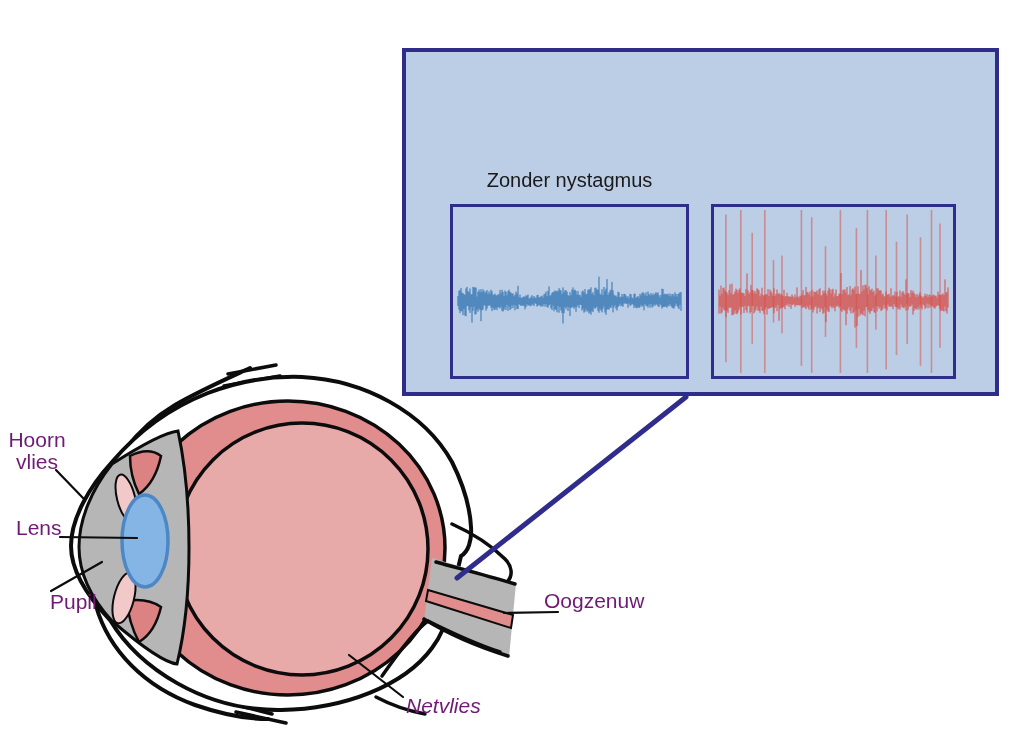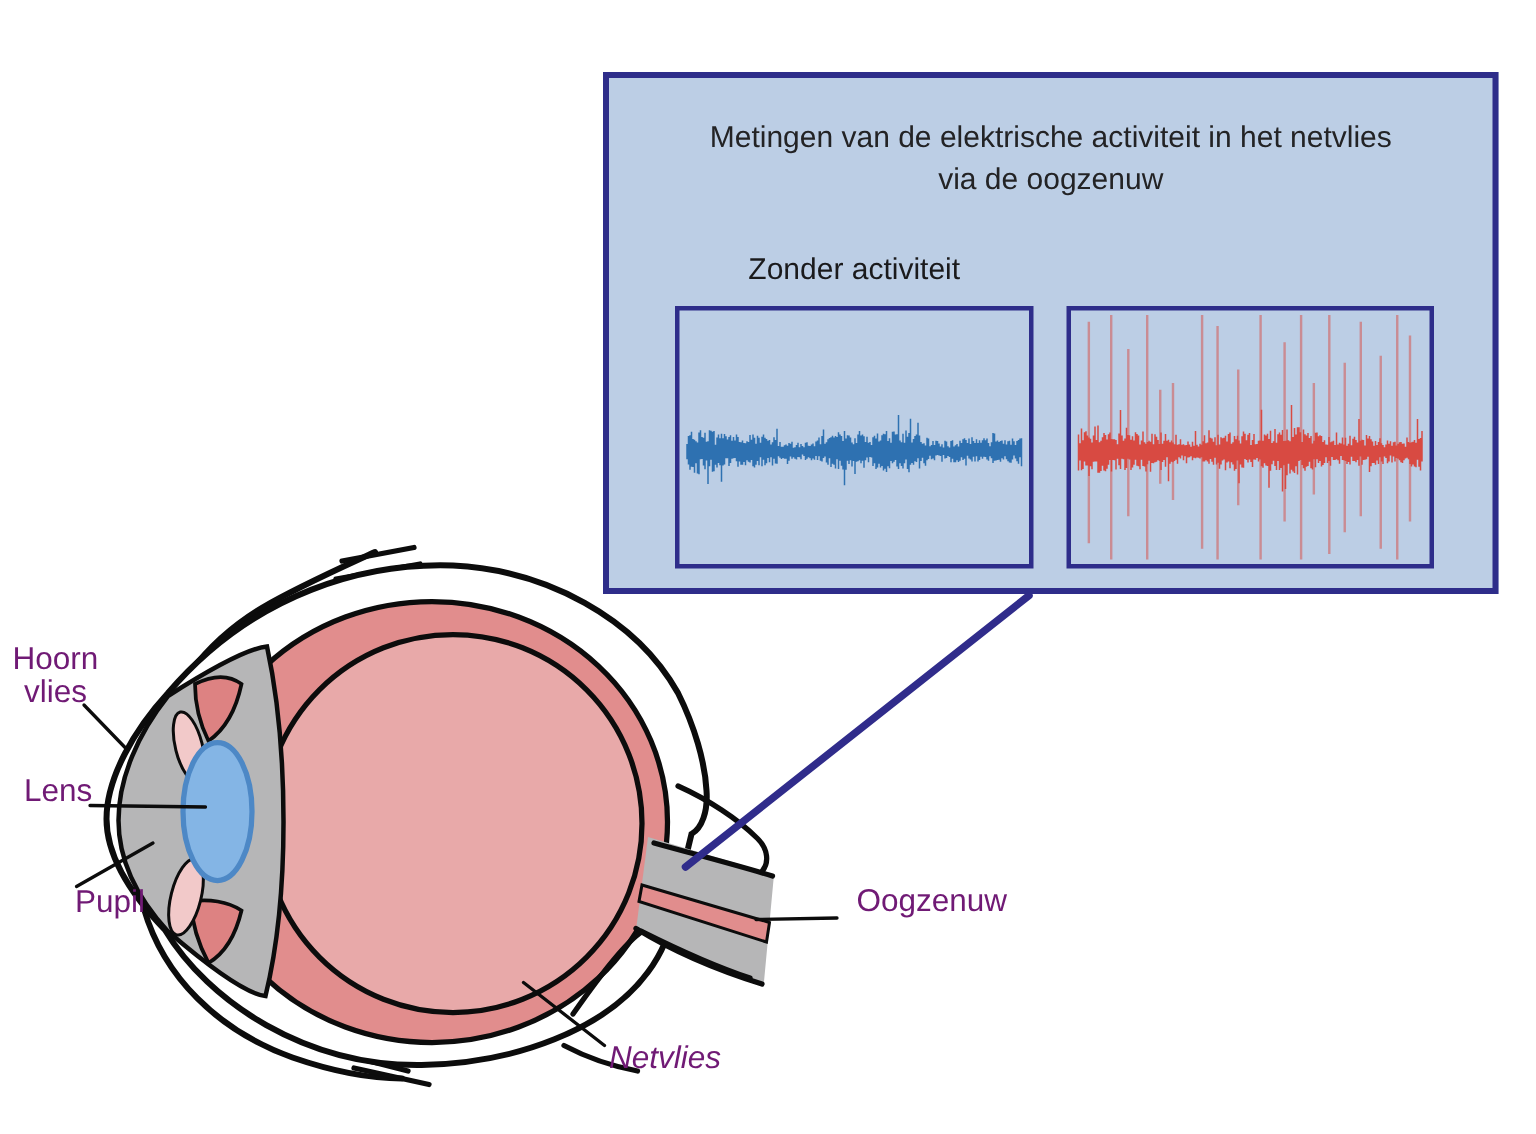--- a/index.html
+++ b/index.html
@@ -78,42 +78,38 @@
       <path stroke-width="2.2" d="M 60,537 L 137,538"></path>
       <path stroke-width="2.2" d="M 51,591 L 102,562"></path>
       <path stroke-width="2.2" d="M 504,613 L 558,612"></path>
       <path stroke-width="2.2" d="M 349,655 L 403,697"></path>
 
       <path stroke="#302c8b" stroke-width="5" d="M 686,397 L 457,578"></path>
     </g>
   </svg>
 
   <div class="inset" style="background: rgb(188, 206, 229); border-color: rgb(46, 45, 138);">
-    <div class="inset-title">
-      <div>Metingen van de elektrische activiteit in het netvlies</div>
-      <div>via de oogzenuw</div>
-    </div>
 
-    <div class="panel-label zonder">Zonder activiteit</div>
+    <div class="panel-label zonder">Zonder nystagmus</div>
 
     <div class="signal-panel zonder" style="border-color: rgb(46, 45, 138);">
       <svg width="233" height="169" viewBox="0 0 233 169">
           <path d="M5 89.0V99.1M6 83.7V102.7M7 83.2V106.2M8 80.9V104.1M9 85.7V104.4M10 86.2V108.2M11 87.1V101.9M12 88.0V108.7M13 81.4V109.2M14 79.9V99.2M15 84.3V99.0M16 84.9V103.3M17 81.5V105.9M18 87.5V100.0M19 87.1V115.6M20 79.9V103.9M21 80.2V99.5M22 80.8V107.5M23 80.4V107.2M24 89.5V102.8M25 84.7V104.7M26 82.6V101.6M27 85.2V103.2M28 82.1V114.2M29 85.2V103.3M30 82.3V102.6M31 83.8V98.5M32 86.0V98.5M33 84.3V103.7M34 83.1V101.7M35 86.9V98.8M36 84.3V98.5M37 86.7V98.4M38 82.7V100.5M39 84.3V104.1M40 87.6V100.7M41 87.9V102.8M42 86.6V102.9M43 88.3V101.0M44 88.5V103.2M45 87.2V99.9M46 87.6V100.8M47 83.0V101.4M48 86.2V99.6M49 82.7V103.8M50 84.8V104.6M51 88.9V102.8M52 83.5V100.4M53 84.9V103.1M54 88.2V97.9M55 84.1V103.8M56 82.7V99.5M57 84.8V103.1M58 85.6V101.8M59 86.8V98.3M60 86.3V101.2M61 89.4V97.8M62 87.8V103.3M63 84.5V98.8M64 86.3V102.0M65 78.8V102.1M66 90.3V97.1M67 87.6V98.1M68 90.8V99.0M69 90.8V98.4M70 89.9V98.8M71 89.3V98.8M72 90.1V102.4M73 88.3V100.1M74 88.8V97.3M75 87.5V98.8M76 91.5V97.9M77 91.2V98.8M78 89.6V99.3M79 88.2V97.6M80 91.2V97.8M81 89.0V99.1M82 90.3V96.0M83 91.2V97.0M84 88.2V99.6M85 87.8V98.8M86 90.2V97.9M87 90.3V98.5M88 89.3V99.8M89 88.6V98.6M90 90.5V99.5M91 87.4V97.0M92 86.6V99.7M93 84.6V97.2M94 89.2V100.1M95 83.7V100.7M96 79.4V98.4M97 88.8V97.3M98 87.9V101.4M99 85.9V102.9M100 85.0V98.5M101 84.5V104.3M102 83.5V102.1M103 84.7V102.8M104 83.6V105.3M105 84.4V99.1M106 81.2V105.7M107 82.6V100.2M108 83.6V103.5M109 87.0V106.0M110 80.4V116.5M111 85.4V106.2M112 83.2V100.1M113 83.3V102.3M114 84.7V99.8M115 88.0V104.0M116 89.1V100.4M117 85.2V109.0M118 88.3V100.9M119 82.7V100.5M120 80.4V99.9M121 83.3V101.8M122 82.6V100.1M123 83.9V104.8M124 87.6V99.8M125 84.1V98.0M126 88.2V101.1M127 87.7V97.6M128 89.7V98.0M129 84.5V103.6M130 83.5V101.8M131 85.4V105.7M132 82.0V104.6M133 87.3V102.2M134 86.6V104.7M135 83.1V103.6M136 82.2V106.6M137 82.5V105.5M138 80.3V107.7M139 87.0V103.9M140 85.2V105.1M141 88.1V100.4M142 80.8V101.8M143 80.7V100.8M144 82.7V99.7M145 82.5V104.0M146 69.6V105.7M147 86.6V101.8M148 87.9V103.6M149 82.2V105.4M150 88.1V101.9M151 80.0V99.3M152 84.2V105.6M153 81.6V107.8M154 72.2V102.8M155 88.0V101.7M156 85.7V102.8M157 83.7V100.5M158 82.6V101.0M159 74.9V98.5M160 83.3V105.4M161 87.6V100.4M162 88.8V98.2M163 88.5V101.8M164 90.0V103.5M165 84.8V99.9M166 85.4V99.0M167 90.5V96.8M168 89.7V99.2M169 87.0V98.6M170 89.7V99.8M171 86.8V96.6M172 87.0V96.4M173 88.6V96.6M174 90.6V97.0M175 89.1V100.8M176 91.4V96.4M177 86.9V98.7M178 87.3V98.3M179 90.5V97.0M180 91.3V97.6M181 87.0V101.1M182 86.5V98.9M183 90.7V101.1M184 89.9V101.2M185 89.0V99.9M186 90.7V101.0M187 86.8V100.2M188 88.4V97.8M189 85.9V99.7M190 85.2V98.8M191 86.4V103.3M192 88.3V96.9M193 85.3V98.7M194 89.0V99.3M195 84.5V100.6M196 87.0V97.5M197 88.4V100.6M198 85.9V97.1M199 88.3V100.6M200 86.5V99.7M201 88.1V97.5M202 86.5V98.8M203 85.2V97.5M204 86.5V97.6M205 85.3V99.3M206 88.3V100.1M207 90.5V97.1M208 87.8V98.5M209 81.7V101.6M210 82.0V100.1M211 87.4V100.0M212 86.6V99.6M213 87.6V99.5M214 87.0V100.8M215 86.7V98.5M216 88.9V99.3M217 86.5V97.1M218 89.4V99.1M219 87.1V100.5M220 86.9V101.3M221 89.5V101.5M222 85.3V99.4M223 87.1V96.7M224 89.7V98.7M225 87.0V100.5M226 86.4V102.1M227 85.3V97.9M228 85.1V103.9" fill="none" stroke="#2e71b1" stroke-width="1"></path>
         </svg>
     </div>
     <div class="signal-panel met" style="border-color: rgb(46, 45, 138);">
       <svg width="239" height="169" viewBox="0 0 239 169">
           <path d="M11.9 7.5V155.2M26.8 3.0V166.0M38.2 25.7V137.1M50.8 3.0V166.0M59.5 52.9V115.5M68.0 48.4V126.3M87.4 3.0V158.8M97.7 10.3V166.0M111.5 39.3V129.9M126.4 3.0V166.0M142.4 21.2V140.7M153.4 3.0V166.0M161.9 48.4V122.7M172.2 3.0V162.4M182.5 34.8V147.9M193.2 7.5V137.1M206.5 30.2V158.8M217.5 3.0V166.0M226.0 16.6V140.7" fill="none" stroke="#d84a42" stroke-width="1.6" stroke-opacity="0.5"></path>
           <path d="M5 82.6V106.7M6 88.5V100.0M7 78.6V106.5M8 86.5V105.6M9 81.1V100.7M10 80.5V103.3M11 83.4V103.4M12 84.7V110.3M13 85.5V103.8M14 88.0V105.8M15 83.3V100.8M16 77.3V100.7M17 86.4V100.6M18 76.7V108.2M19 87.9V108.1M20 86.9V107.0M21 84.5V103.5M22 81.6V106.6M23 83.0V107.2M24 86.0V105.5M25 82.5V102.8M26 81.3V99.7M27 85.6V107.4M28 85.9V99.6M29 85.8V99.9M30 86.4V106.0M31 89.2V98.9M32 82.0V103.2M33 66.4V105.7M34 83.4V98.9M35 86.8V99.2M36 85.3V106.4M37 78.1V105.0M38 83.0V98.9M39 83.2V99.3M40 86.1V106.4M41 83.9V104.6M42 86.6V102.9M43 81.2V99.5M44 82.3V103.5M45 83.4V103.9M46 89.3V105.9M47 86.7V99.5M48 80.7V103.7M49 87.9V104.0M50 88.8V107.3M51 87.7V102.5M52 86.9V100.2M53 87.5V107.5M54 82.2V101.7M55 89.1V101.8M56 82.5V101.1M57 84.2V100.8M58 86.3V99.9M59 89.0V100.3M60 81.3V106.3M61 88.9V101.0M62 86.9V99.7M63 82.4V104.2M64 86.8V97.9M65 86.1V113.8M66 87.9V102.2M67 86.6V100.8M68 88.0V101.1M69 89.2V100.4M70 82.8V99.5M71 89.5V102.2M72 89.1V97.9M73 85.9V98.7M74 89.5V96.6M75 89.2V99.9M76 89.8V97.1M77 89.7V101.8M78 87.4V98.0M79 89.3V97.8M80 90.9V97.2M81 87.5V99.9M82 90.1V98.1M83 80.4V98.5M84 89.5V98.0M85 90.6V98.2M86 88.8V98.7M87 89.5V97.9M88 87.1V100.7M89 83.1V100.6M90 88.5V99.8M91 88.0V100.7M92 79.9V102.1M93 84.9V99.0M94 85.3V100.8M95 87.5V102.8M96 84.5V98.2M97 89.8V102.7M98 82.9V101.5M99 89.3V105.5M100 84.5V102.7M101 85.1V100.0M102 84.9V99.4M103 83.5V106.5M104 87.3V101.3M105 82.4V100.6M106 81.3V105.1M107 88.8V101.2M108 87.9V102.6M109 83.6V106.9M110 85.9V105.7M111 83.5V100.0M112 86.6V115.1M113 88.7V102.6M114 83.8V104.6M115 80.7V104.8M116 82.2V99.0M117 86.5V99.7M118 82.8V101.3M119 81.7V99.4M120 89.7V101.0M121 86.4V104.3M122 82.4V99.4M123 89.2V99.5M124 89.0V98.4M125 86.8V100.7M126 86.7V99.4M127 66.1V103.8M128 86.8V104.8M129 82.7V101.9M130 83.4V103.3M131 82.2V103.7M132 85.7V118.2M133 80.1V106.8M134 88.3V102.5M135 87.2V100.2M136 79.0V103.7M137 88.1V106.4M138 82.5V100.3M139 81.3V106.3M140 82.8V105.0M141 79.6V120.6M142 87.0V103.2M143 86.9V119.0M144 79.3V109.9M145 86.5V102.2M146 87.1V108.6M147 63.0V106.1M148 84.3V107.4M149 78.3V108.3M150 82.7V103.8M151 77.8V109.4M152 77.9V100.3M153 81.2V99.6M154 87.6V103.0M155 79.3V105.1M156 82.5V106.9M157 83.3V104.2M158 81.6V103.6M159 85.0V100.9M160 83.6V105.2M161 88.7V106.0M162 86.8V99.2M163 81.5V104.5M164 81.3V99.1M165 83.8V101.7M166 83.1V100.3M167 83.6V104.0M168 87.7V103.0M169 86.5V101.7M170 89.3V97.8M171 89.5V101.7M172 84.4V100.3M173 87.9V103.5M174 87.4V97.6M175 86.9V99.7M176 89.6V99.6M177 81.3V99.1M178 89.3V99.9M179 88.1V102.1M180 88.6V97.0M181 84.6V99.6M182 89.3V99.8M183 84.9V100.3M184 90.2V102.4M185 88.9V101.0M186 83.5V102.7M187 89.8V97.5M188 85.5V100.4M189 84.1V100.4M190 86.3V101.2M191 88.0V99.6M192 72.4V103.5M193 86.8V97.4M194 86.1V102.9M195 86.3V99.6M196 90.0V99.5M197 83.0V99.2M198 85.4V97.5M199 83.6V107.7M200 85.9V103.9M201 87.4V101.7M202 90.2V101.7M203 87.0V102.8M204 89.7V100.0M205 87.6V102.4M206 85.2V97.9M207 88.5V100.7M208 89.6V102.4M209 91.1V97.4M210 89.3V98.3M211 86.7V101.8M212 88.9V100.6M213 87.2V96.7M214 90.1V101.3M215 87.9V97.3M216 87.5V100.7M217 90.0V98.4M218 88.9V98.8M219 87.9V99.8M220 87.7V101.1M221 88.9V101.6M222 88.6V99.8M223 90.8V98.6M224 84.7V98.1M225 87.7V99.2M226 88.1V102.3M227 87.8V104.0M228 87.5V102.7M229 86.4V104.0M230 88.1V104.5M231 72.4V99.5M232 85.6V104.2M233 85.0V106.6M234 80.4V100.6" fill="none" stroke="#d84a42" stroke-width="1"></path>
         </svg>
     </div>
   </div>
 
   <div class="eye-label centered" style="left:2px;top:429px;width:70px;">
     <div>Hoorn</div>
     <div>vlies</div>
   </div>
   <div class="eye-label" style="left:16px;top:517px;">Lens</div>
   <div class="eye-label" style="left:6px;top:591px;margin-left:44px;">Pupil</div>
-  <div class="eye-label" style="left:544px;top:590px;margin-left:27px;">Oogzenuw</div>
+  <div class="eye-label" style="left:544px;top:590px;">Oogzenuw</div>
   <div class="eye-label" style="left:406px;top:695px;font-style:italic;">Netvlies</div>
 
 </div>
 
 </body></html>

